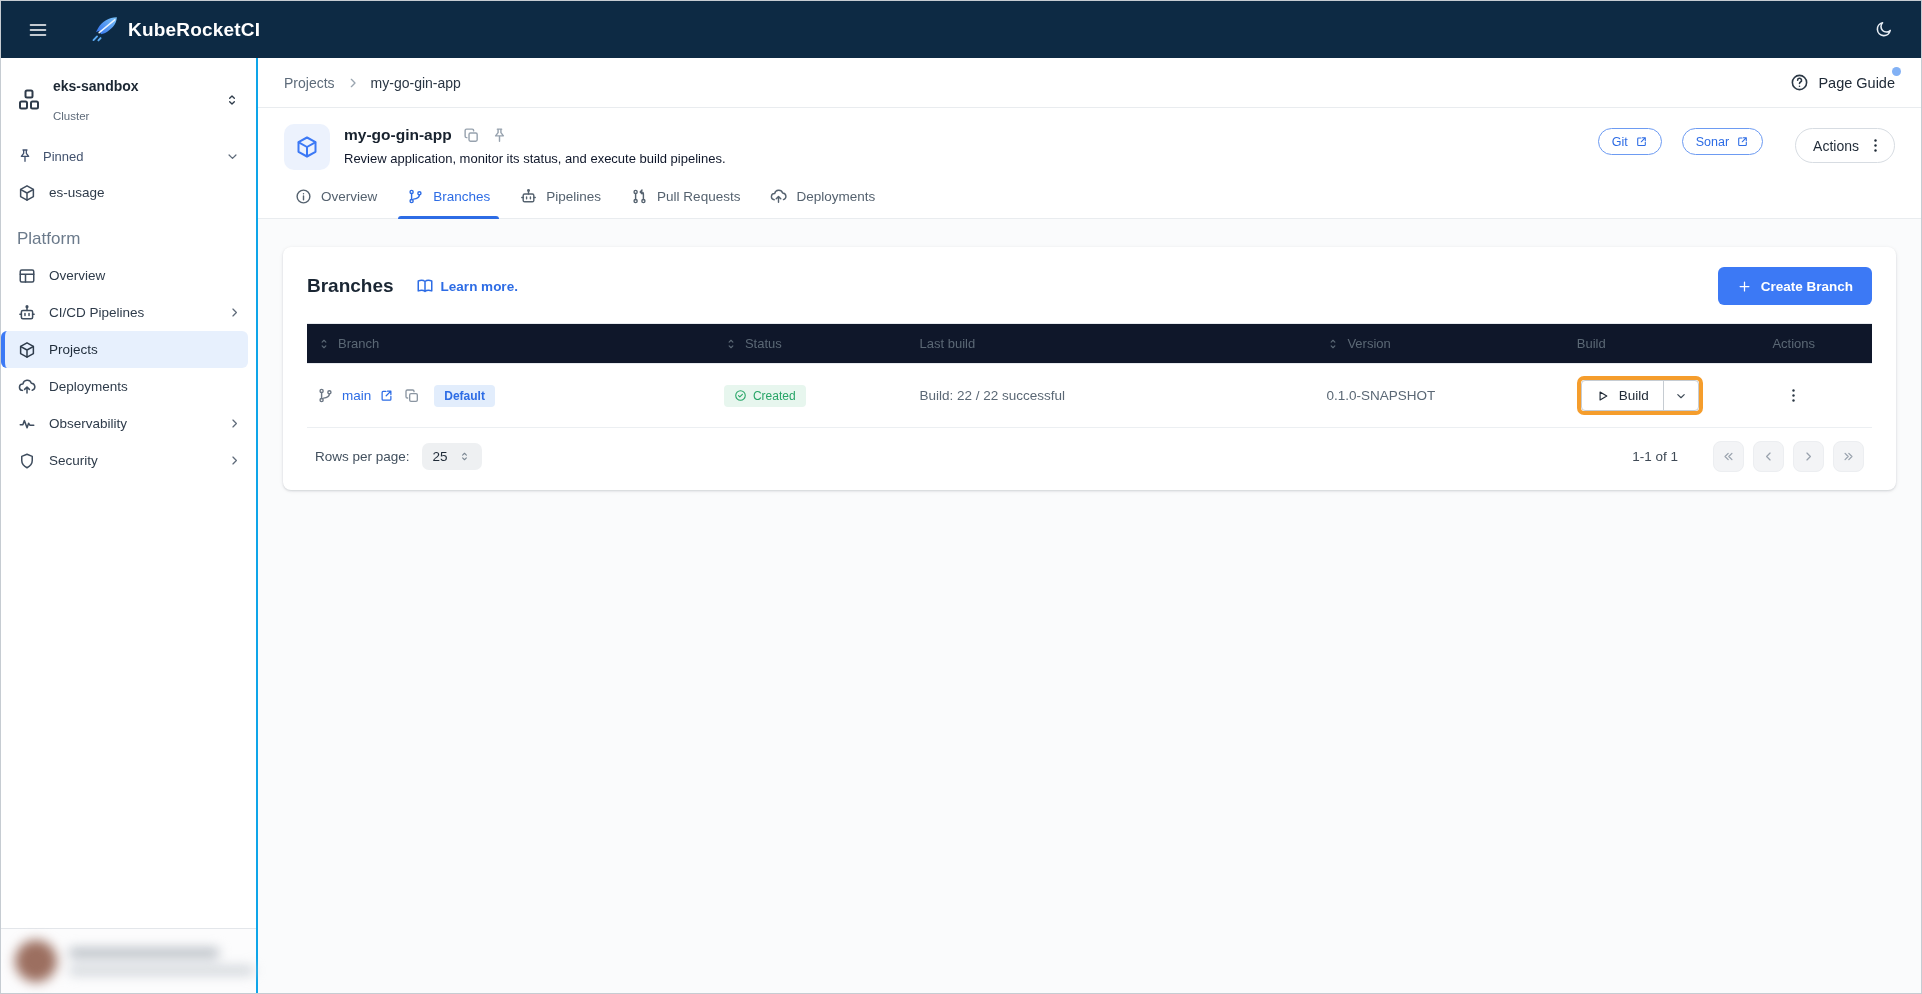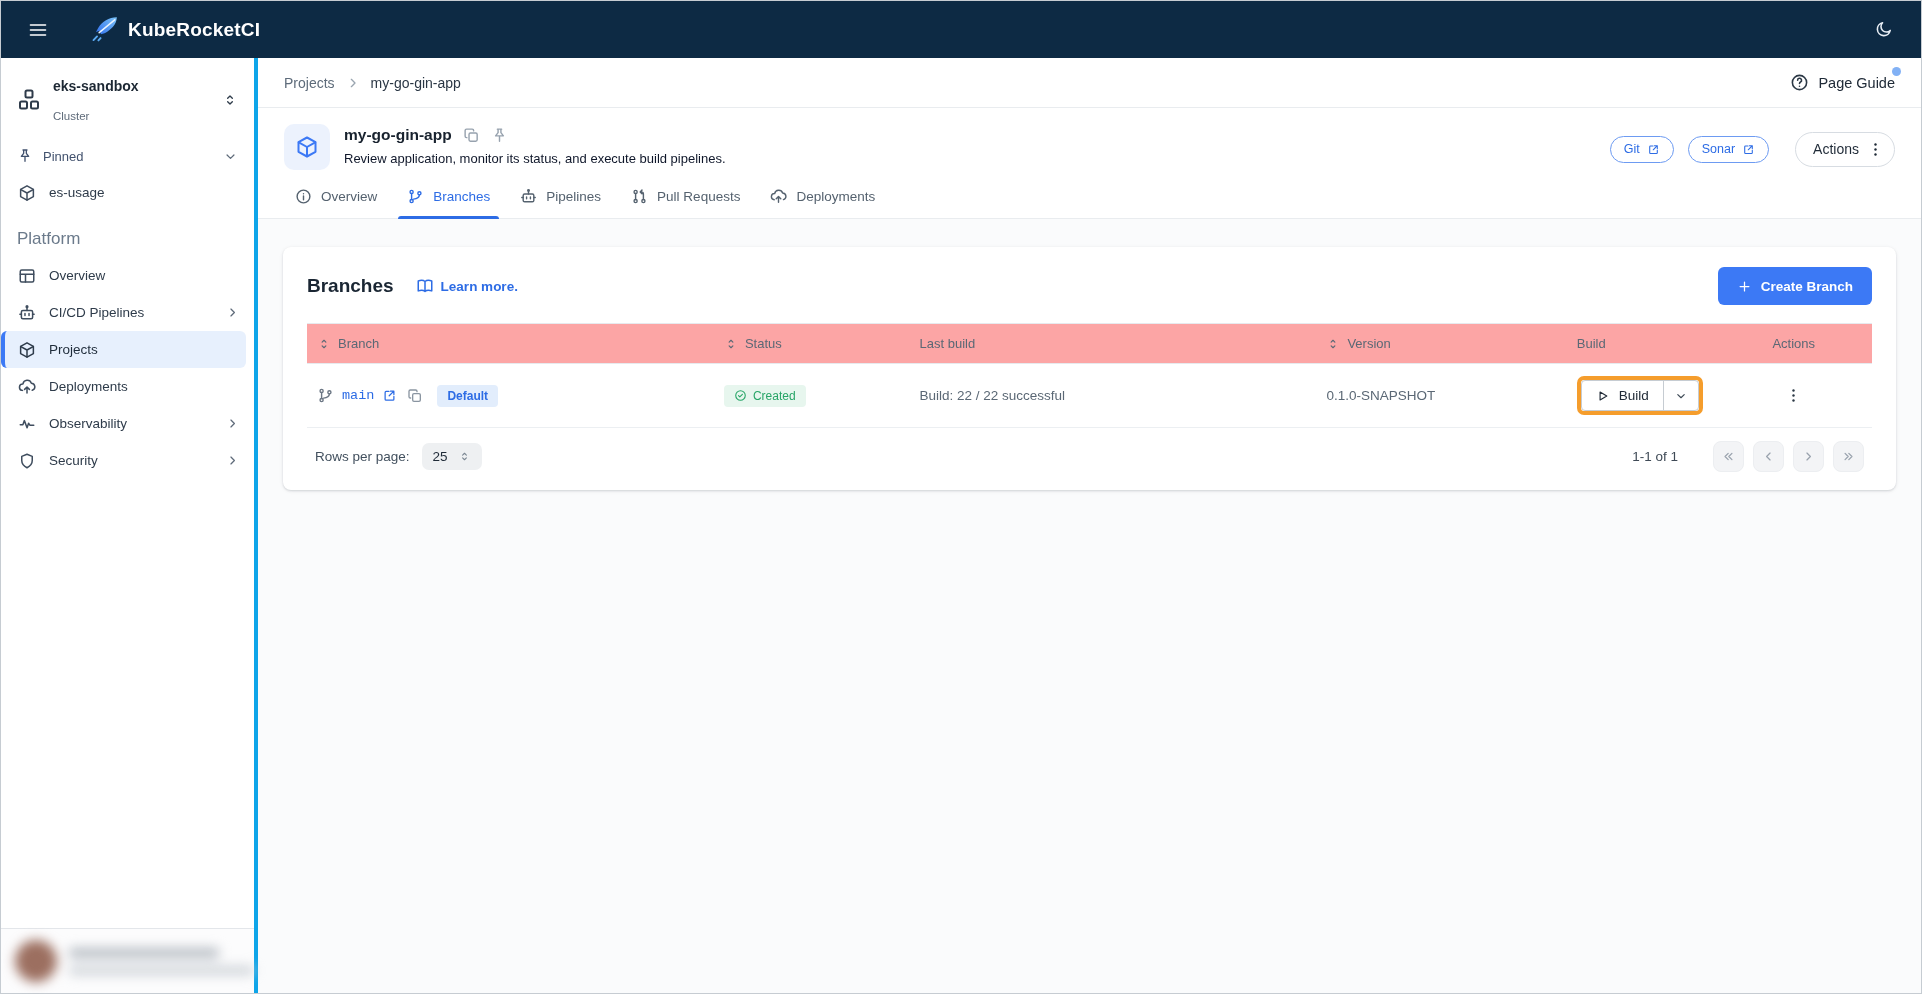--- a/index.html
+++ b/index.html
@@ -17,21 +17,21 @@
   .brand { display:flex; align-items:center; gap:9px; margin-left:34px; cursor:pointer; }
   .brand .icon { width:30px; height:30px; }
   .brand-name { font-size:19px; font-weight:700; letter-spacing:.2px; color:#fff; }
   .theme-toggle { margin-left:auto; width:36px; height:36px; display:flex; align-items:center; justify-content:center; color:#e8eef5; background:none; border:none; cursor:pointer; }
   .theme-toggle .icon { width:19px; height:19px; }
 
   
   .shell { flex:1; display:flex; min-height:0; }
 
   
-  .sidebar { width:257px; flex:none; background:#fff; border-right:4px solid #0ea5e9; position:relative; padding-top:10px; }
+  .sidebar { width:257px; flex:none; background:#fff; border-right:2px solid #0ea5e9; position:relative; padding-top:10px; }
   .cluster { display:flex; align-items:center; gap:12px; padding:10px 16px 12px; cursor:pointer; }
   .cluster .icon { width:24px; height:24px; color:#2e3b4a; }
   .cluster-meta { flex:1; min-width:0; }
   .cluster-name { font-size:14px; font-weight:700; color:#1c2733; }
   .cluster-kind { font-size:11.5px; color:#5f6b7a; margin-top:16px; }
   .cluster .unfold { width:16px; height:16px; color:#2e3b4a; }
 
   .nav-group-head { display:flex; align-items:center; gap:10px; padding:14px 16px 10px; color:#42526e; font-size:13px; cursor:pointer; }
   .nav-group-head .icon { width:16px; height:16px; }
   .nav-group-head .chev { margin-left:auto; width:15px; height:15px; color:#5f6b7a; }
@@ -64,21 +64,21 @@
   .notif-dot { position:absolute; right:20px; top:9px; width:9px; height:9px; border-radius:50%; background:#82b1f5; }
 
   .app-header { background:#fff; padding:16px 26px 0; display:flex; justify-content:space-between; }
   .app-ident { display:flex; gap:14px; }
   .app-avatar { width:46px; height:46px; border-radius:10px; background:#ecf2fd; display:flex; align-items:center; justify-content:center; }
   .app-avatar .icon { width:24px; height:24px; color:#3c79f5; }
   .app-title-row { display:flex; align-items:center; gap:11px; margin-top:2px; }
   .app-title { font-size:15.5px; font-weight:700; color:#18222e; }
   .mini-act { width:17px; height:17px; color:#97a2ae; cursor:pointer; }
   .app-desc { font-size:13px; color:#0f172a; margin-top:7px; }
-  .header-actions { display:flex; align-items:center; gap:14px; padding-top:4px; }
+  .header-actions { display:flex; align-items:flex-start; gap:20px; padding-top:4px; }
   .pill-btn { display:inline-flex; align-items:center; gap:7px; height:27px; padding:0 13px; border:1px solid #6d9bf2; border-radius:14px; background:#fff; color:#2d6ce5; font-size:12.5px; font-family:inherit; cursor:pointer; }
   .pill-btn .icon { width:13px; height:13px; }
   .actions-btn { display:inline-flex; align-items:center; gap:8px; height:35px; padding:0 10px 0 17px; border:1px solid #d7dce2; border-radius:18px; background:#fff; color:#1f2a37; font-size:14px; font-weight:500; font-family:inherit; margin-left:12px; cursor:pointer; }
   .actions-btn .icon { width:17px; height:17px; }
 
   .tabs { background:#fff; display:flex; padding:12px 22px 0; border-bottom:1px solid #e9ecef; }
   .tab { position:relative; display:flex; align-items:center; gap:9px; padding:6px 15px 13px; font-size:13.5px; color:#55626f; cursor:pointer; }
   .tab .icon { width:17px; height:17px; }
   .tab.active { color:#2d6ce5; font-weight:500; }
   .tab.active::after { content:""; position:absolute; left:6px; right:6px; bottom:-1px; height:3px; border-radius:3px 3px 0 0; background:#2d6ce5; }
@@ -87,28 +87,28 @@
   .card { background:#fff; border-radius:8px; box-shadow:0 1px 2px rgba(16,24,40,.12), 0 1px 4px rgba(16,24,40,.08); padding:20px 24px 12px; }
 
   .card-head { display:flex; align-items:center; margin-bottom:18px; }
   .card-title { font-size:19px; font-weight:700; color:#1a2633; }
   .learn-more { display:flex; align-items:center; gap:7px; margin-left:22px; color:#2d6ce5; font-size:13.5px; font-weight:600; cursor:pointer; }
   .learn-more .icon { width:18px; height:18px; }
   .create-btn { margin-left:auto; display:inline-flex; align-items:center; gap:9px; height:38px; padding:0 19px; background:#3c79f5; border:none; border-radius:6px; color:#fff; font-size:13.5px; font-weight:600; font-family:inherit; cursor:pointer; }
   .create-btn .icon { width:15px; height:15px; }
 
   table.grid { width:100%; border-collapse:collapse; }
-  .grid thead th { background:#fca5a5; border-top:1px solid #e7eaee; border-bottom:1px solid #e7eaee; font-weight:400; font-size:13px; color:#5b6875; text-align:left; padding:12px 10px; }
+  .grid thead th { background:#0f172a; border-top:1px solid #e7eaee; border-bottom:1px solid #e7eaee; font-weight:400; font-size:13px; color:#5b6875; text-align:left; padding:12px 10px; }
   .th-inner { display:flex; align-items:center; gap:7px; }
   .sort-ic { width:14px; height:14px; color:#5b6875; }
   .grid tbody td { padding:12px 10px; border-bottom:1px solid #eceff2; font-size:13.5px; color:#5b6875; vertical-align:middle; height:54px; }
 
   .branch-cell { display:flex; align-items:center; gap:8px; }
   .branch-cell .git-ic { width:17px; height:17px; color:#6b7684; }
-  .branch-link { color:#2d6ce5; font-size:13.5px; cursor:pointer;font-family:Liberation Mono, monospace; }
+  .branch-link { color:#2d6ce5; font-size:13.5px; cursor:pointer; }
   .ext-ic { width:15px; height:15px; color:#2d6ce5; cursor:pointer; }
   .copy-ic2 { width:16px; height:16px; color:#8a95a1; cursor:pointer; margin-left:2px; }
   .badge { background:#e2edfc; color:#2d6ce5; font-size:12px; font-weight:600; padding:4px 10px; border-radius:4px; margin-left:6px; }
 
   .status-chip { display:inline-flex; align-items:center; gap:6px; background:#e7f6ee; color:#27a567; font-size:12px; font-weight:500; padding:4px 10px; border-radius:4px; }
   .status-chip .icon { width:13px; height:13px; }
 
   .build-hl { display:inline-flex; border:4px solid #f59d2c; border-radius:7px; }
   .split-btn { display:inline-flex; align-items:stretch; border:1px solid #c6ccd2; border-radius:4px; background:#fff; overflow:hidden; }
   .split-main { display:flex; align-items:center; gap:9px; padding:7px 14px; font-size:13.5px; color:#222c38; border:none; background:none; font-family:inherit; cursor:pointer; }

